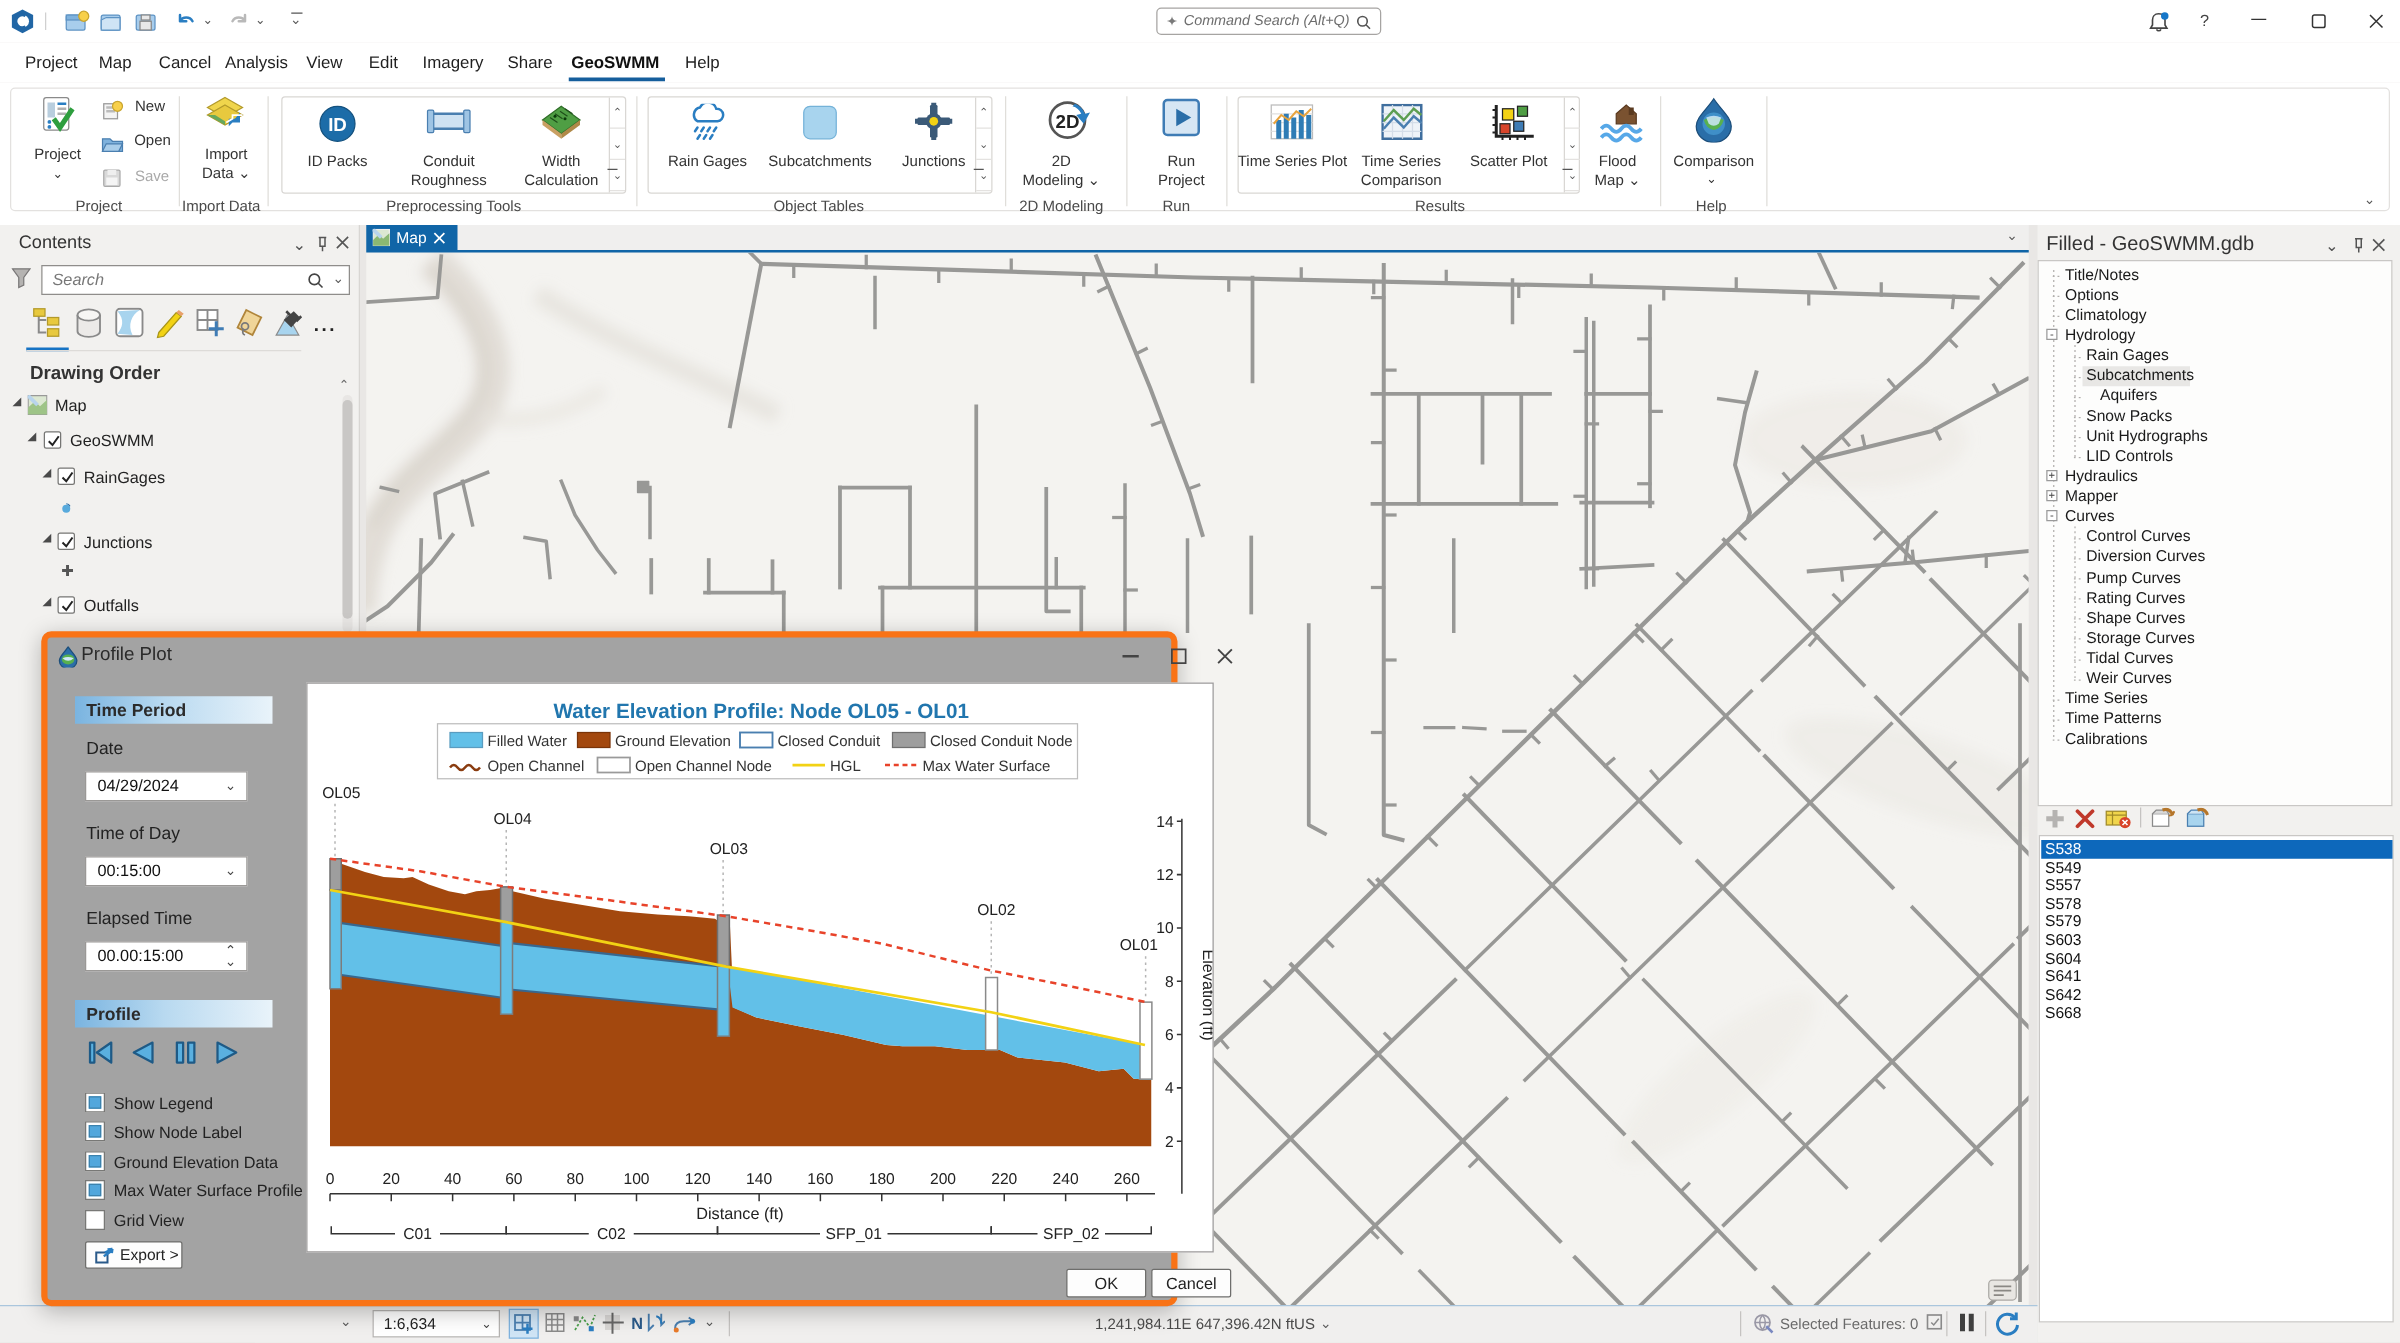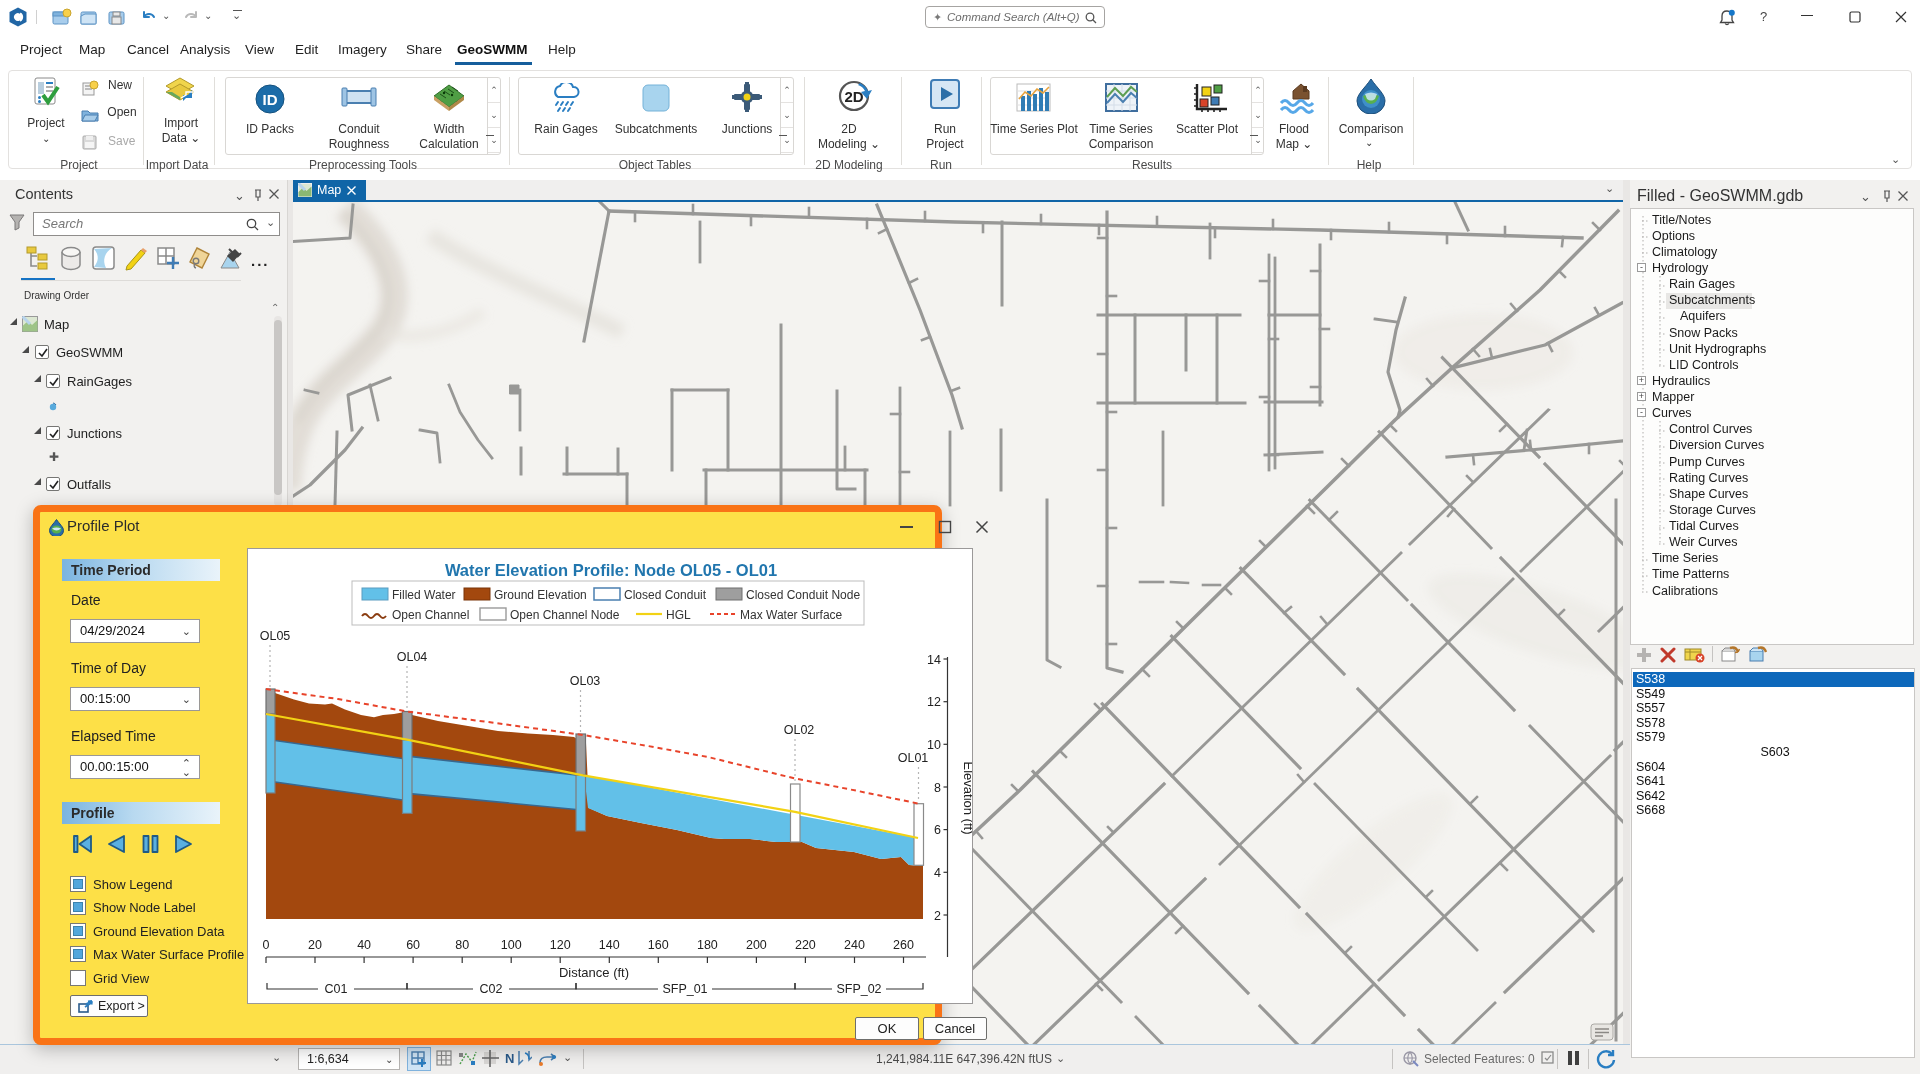--- a/index.html
+++ b/index.html
@@ -36,21 +36,21 @@
 .pmbox{position:absolute;width:9px;height:9px;background:#fff;border:1px solid #9a9a9a;font-size:9px;line-height:7px;text-align:center;color:#444}
 .rlist-row{position:absolute;left:1px;width:281px;height:15px;font-size:12.5px;color:#111;padding-left:3px;line-height:15px}
 
 #maptabs{position:absolute;left:293px;top:180px;width:1330px;height:22px;background:#f0efee}
 #maptab{position:absolute;left:0;top:0;width:73px;height:20px;background:#1065a7;color:#fff;font-size:12.5px}
 #mapline{position:absolute;left:293px;top:200px;width:1330px;height:2px;background:#1065a7}
 #map{position:absolute;left:293px;top:202px;width:1330px;height:842px;background:#f4f3f0;overflow:hidden}
 
 #statusbar{position:absolute;left:0;top:1044px;width:1630px;height:30px;background:#f0efee;border-top:1px solid #aac6dd;font-size:12px;color:#4a4a4a}
 
-#dialog{position:absolute;left:33px;top:505px;width:909px;height:540px;background:#fde047;border:7px solid #f97316;border-radius:8px;box-shadow:0 4px 18px rgba(0,0,0,.25)}
+#dialog{position:absolute;left:33px;top:505px;width:909px;height:540px;background:#a3a3a3;border:5px solid #f97316;border-radius:8px;box-shadow:0 4px 18px rgba(0,0,0,.25)}
 .dhdr{position:absolute;background:linear-gradient(90deg,#7ab4e0 0%,#b8d9f0 45%,#e9f3fa 100%);width:158px;height:22px;font-size:14px;font-weight:bold;color:#2b2b2b;line-height:22px;padding-left:9px}
 .dlabel{position:absolute;font-size:14px;color:#222}
 .combo{position:absolute;left:30px;width:130px;height:24px;background:#fff;border:1px solid #9a9896;font-size:13px;color:#111;line-height:22px;padding-left:9px}
 .combo .ar{position:absolute;right:8px;top:0px;color:#444;font-size:11px}
 .dcheck{position:absolute;left:30px;width:16px;height:16px;background:#fff;border:1px solid #787876}
 .dcheck .in{position:absolute;left:2px;top:2px;width:10px;height:10px;background:#52a7dc;border:1px solid #3c82ad}
 .dchecklabel{position:absolute;left:53px;font-size:13px;color:#222;white-space:nowrap}
 .btn{position:absolute;background:#fdfdfd;border:1px solid #6e6e6c;border-radius:2px;font-size:13px;color:#222;text-align:center}
 #chartbox{position:absolute;left:207px;top:36px;width:726px;height:456px;background:#fff;border:1px solid #9b9999}
 </style></head><body>
@@ -623,21 +623,21 @@
         <path d="M7 17 q-2 4 1 5" fill="none" stroke="#7a7a7a" stroke-width="1.4"></path>
       </svg>
       <svg class="abs" style="left:218px;top:66px" width="26" height="26" viewBox="0 0 26 26">
         <path d="M3 22 L12 6 L21 22 Z" fill="#a8d4ee" stroke="#8a8a8a"></path>
         <path d="M9 10 l8 -7 5 5 -7 8 Z" fill="#444"></path>
         <path d="M11 3 l4 4 M19 11 l4 -4" stroke="#444" stroke-width="2"></path>
       </svg>
       <div class="abs" style="left:251px;top:72px;color:#222;font-size:15px;letter-spacing:2px;font-weight:bold">...</div>
       <div class="abs" style="left:21px;top:98px;width:34px;height:3px;background:#1673c4"></div>
       <div class="abs" style="left:21px;top:100px;width:220px;height:1px;background:#dddbd8"></div>
-      <div class="abs" style="left:24px;top:110px;font-size:10px;font-weight:normal;color:#333">Drawing Order</div>
+      <div class="abs" style="left:24px;top:110px;font-size:15px;font-weight:bold;color:#333">Drawing Order</div>
       <div class="tri" style="left:10px;top:138px"></div>
       <svg class="abs" style="left:22px;top:136px" width="16" height="16" viewBox="0 0 16 16">
         <rect x="0.5" y="0.5" width="15" height="15" fill="#dce8d2" stroke="#999"></rect>
         <path d="M0.5 10 L6 5 L10 9 L15.5 4 V15.5 H0.5 Z" fill="#9ec487"></path>
         <path d="M0.5 0.5 L8 8" stroke="#b8d4ec" stroke-width="3"></path>
       </svg>
       <div class="treetxt" style="left:44px;top:137px">Map</div>
       <div class="tri" style="left:22px;top:166px"></div>
       <div class="cb" style="left:35px;top:165px">
         <svg class="abs" style="left:0px;top:0px" width="14" height="14" viewBox="0 0 14 14">
@@ -806,21 +806,21 @@
         <rect x="2" y="5" width="13" height="10" fill="#a8d4ee" stroke="#4a7fb0"></rect>
         <path d="M2 5 l3 -3 h8 l2 3" fill="#cde4f4" stroke="#4a7fb0"></path>
         <path d="M10 2 q6 -2 8 4" stroke="#b5762a" stroke-width="2.4" fill="none"></path>
       </svg>
       <div class="abs" style="left:1px;top:488px;width:284px;height:390px;background:#fff;border:1px solid #c9c7c5">
         <div class="rlist-row" style="top:3.0px;background:#0d68bb;color:#fff">S538</div>
         <div class="rlist-row" style="top:17.6px;">S549</div>
         <div class="rlist-row" style="top:32.2px;">S557</div>
         <div class="rlist-row" style="top:46.8px;">S578</div>
         <div class="rlist-row" style="top:61.4px;">S579</div>
-        <div class="rlist-row" style="top:76.0px;text-align:center;">S603</div>
+        <div class="rlist-row" style="top:76.0px;">S603</div>
         <div class="rlist-row" style="top:90.6px;">S604</div>
         <div class="rlist-row" style="top:105.2px;">S641</div>
         <div class="rlist-row" style="top:119.8px;">S642</div>
         <div class="rlist-row" style="top:134.4px;">S668</div>
       </div>
     </div>
     <div id="statusbar">
       <span class="abs" style="left:272px;top:6px;color:#555;font-size:11px">⌄</span>
       <div class="abs" style="left:298px;top:3px;width:102px;height:22px;background:#fff;border:1px solid #b5b3b1;font-size:12.5px;color:#222;line-height:21px"><span style="margin-left:8px">1:6,634</span><span class="abs" style="left:86px;top:0px;font-size:10px;color:#444">⌄</span></div>
       <div class="abs" style="left:407px;top:2px;width:24px;height:24px;background:#cfe4f5;border:1px solid #7fb2dd"></div>

